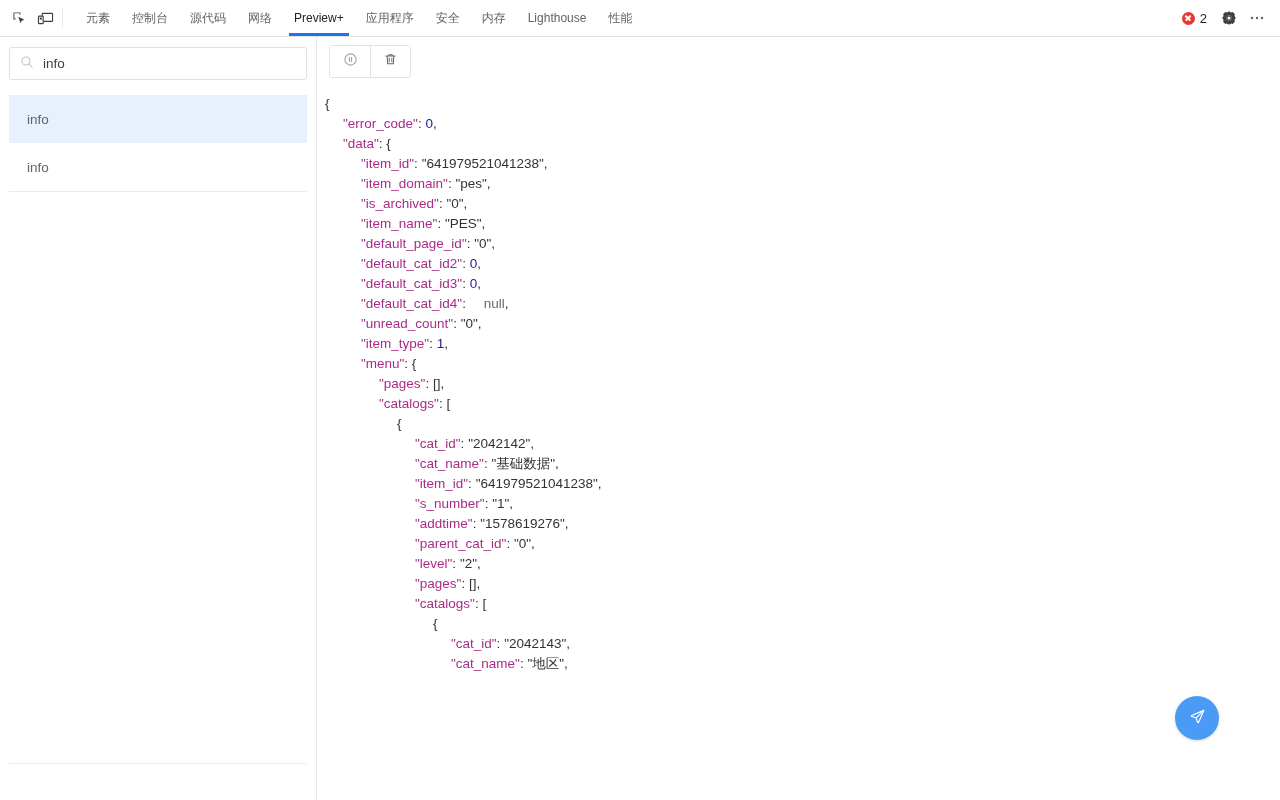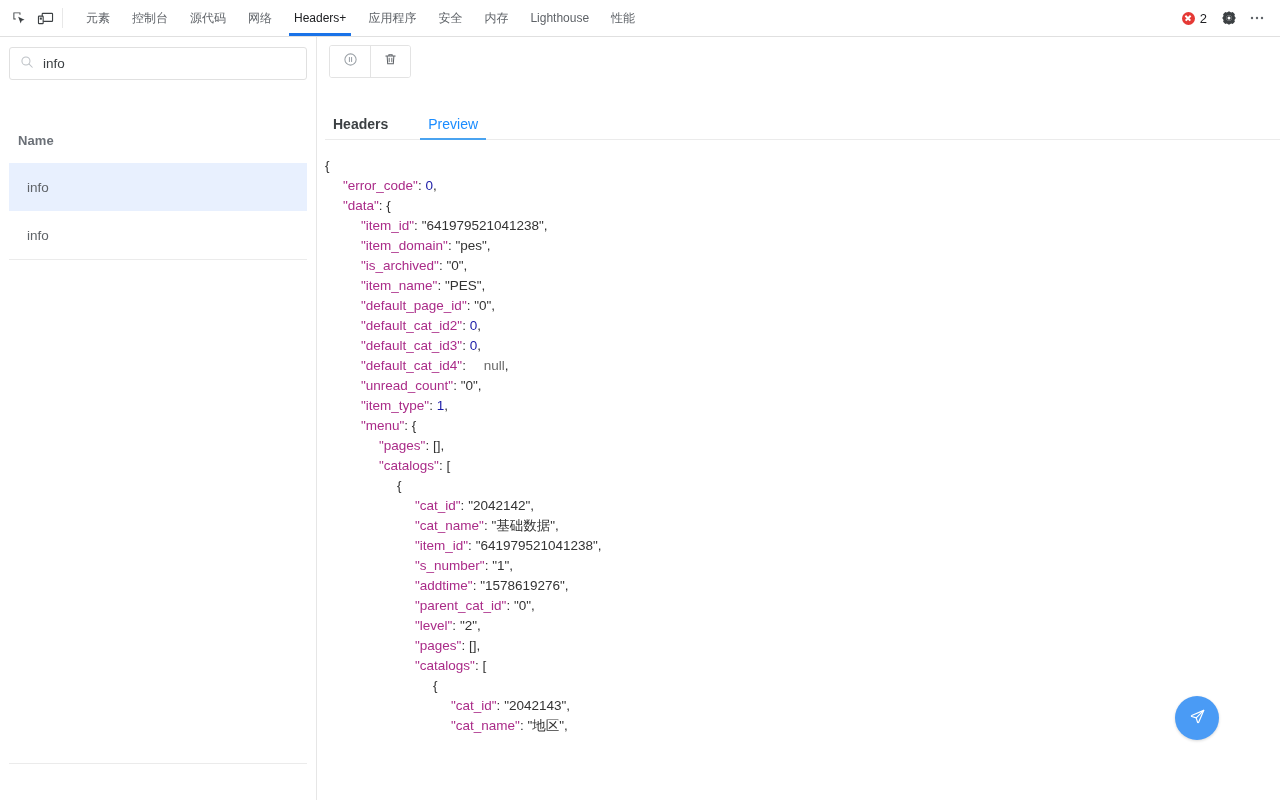--- a/index.html
+++ b/index.html
@@ -311,21 +311,21 @@
     <div class="tab">
         <span>控制台</span>
       </div>
     <div class="tab">
         <span>源代码</span>
       </div>
     <div class="tab">
         <span>网络</span>
       </div>
     <div class="tab active">
-        <span>Headers+</span>
+        <span>Preview+</span>
       </div>
     <div class="tab">
         <span>应用程序</span>
       </div>
     <div class="tab">
         <span>安全</span>
       </div>
     <div class="tab">
         <span>内存</span>
       </div>
@@ -369,21 +369,20 @@
         <span class="mag">
           <svg width="14" height="14" viewBox="0 0 16 16">
             <circle cx="6.8" cy="6.8" r="4.6" fill="none" stroke="#bdc1c6" stroke-width="1.2"></circle>
             <line x1="10.2" y1="10.2" x2="14" y2="14" stroke="#bdc1c6" stroke-width="1.2" stroke-linecap="round"></line>
           </svg>
         </span>
         <input class="search-input" type="text" value="info" placeholder="Filter" style="">
       </div>
     </div>
 
-    <div class="col-head">Name</div>
 
     <div class="req-list">
       <div class="req-row selected">
         <span>info</span>
       </div>
       <div class="req-row">
         <span>info</span>
       </div>
       <div class="list-divider"></div>
     </div>
@@ -410,28 +409,20 @@
               <path d="M3 4.2h10" stroke="#5f6368" stroke-width="1.1" stroke-linecap="round"></path>
               <path d="M6.3 4.2V2.9h3.4v1.3" fill="none" stroke="#5f6368" stroke-width="1.1"></path>
               <path d="M4.4 4.2l.6 8.3h6l.6-8.3" fill="none" stroke="#5f6368" stroke-width="1.1"></path>
               <path d="M6.6 6.2v4.6M9.4 6.2v4.6" stroke="#5f6368" stroke-width="1"></path>
             </svg>
           </span>
         </div>
       </div>
     </div>
 
-    <div class="subtabs">
-      <div class="subtab">
-        <span>Headers</span>
-      </div>
-      <div class="subtab active">
-        <span>Preview</span>
-      </div>
-    </div>
 
     <div class="json-view" id="json-view">
         <div class="jline" style="padding-left: 0px;"><span class="p">{</span></div>
         <div class="jline" style="padding-left: 18px;"><span class="k">"error_code"</span><span class="p">: </span><span class="n">0</span><span class="p">,</span></div>
         <div class="jline" style="padding-left: 18px;"><span class="k">"data"</span><span class="p">: {</span></div>
         <div class="jline" style="padding-left: 36px;"><span class="k">"item_id"</span><span class="p">: </span><span class="s">"641979521041238"</span><span class="p">,</span></div>
         <div class="jline" style="padding-left: 36px;"><span class="k">"item_domain"</span><span class="p">: </span><span class="s">"pes"</span><span class="p">,</span></div>
         <div class="jline" style="padding-left: 36px;"><span class="k">"is_archived"</span><span class="p">: </span><span class="s">"0"</span><span class="p">,</span></div>
         <div class="jline" style="padding-left: 36px;"><span class="k">"item_name"</span><span class="p">: </span><span class="s">"PES"</span><span class="p">,</span></div>
         <div class="jline" style="padding-left: 36px;"><span class="k">"default_page_id"</span><span class="p">: </span><span class="s">"0"</span><span class="p">,</span></div>

